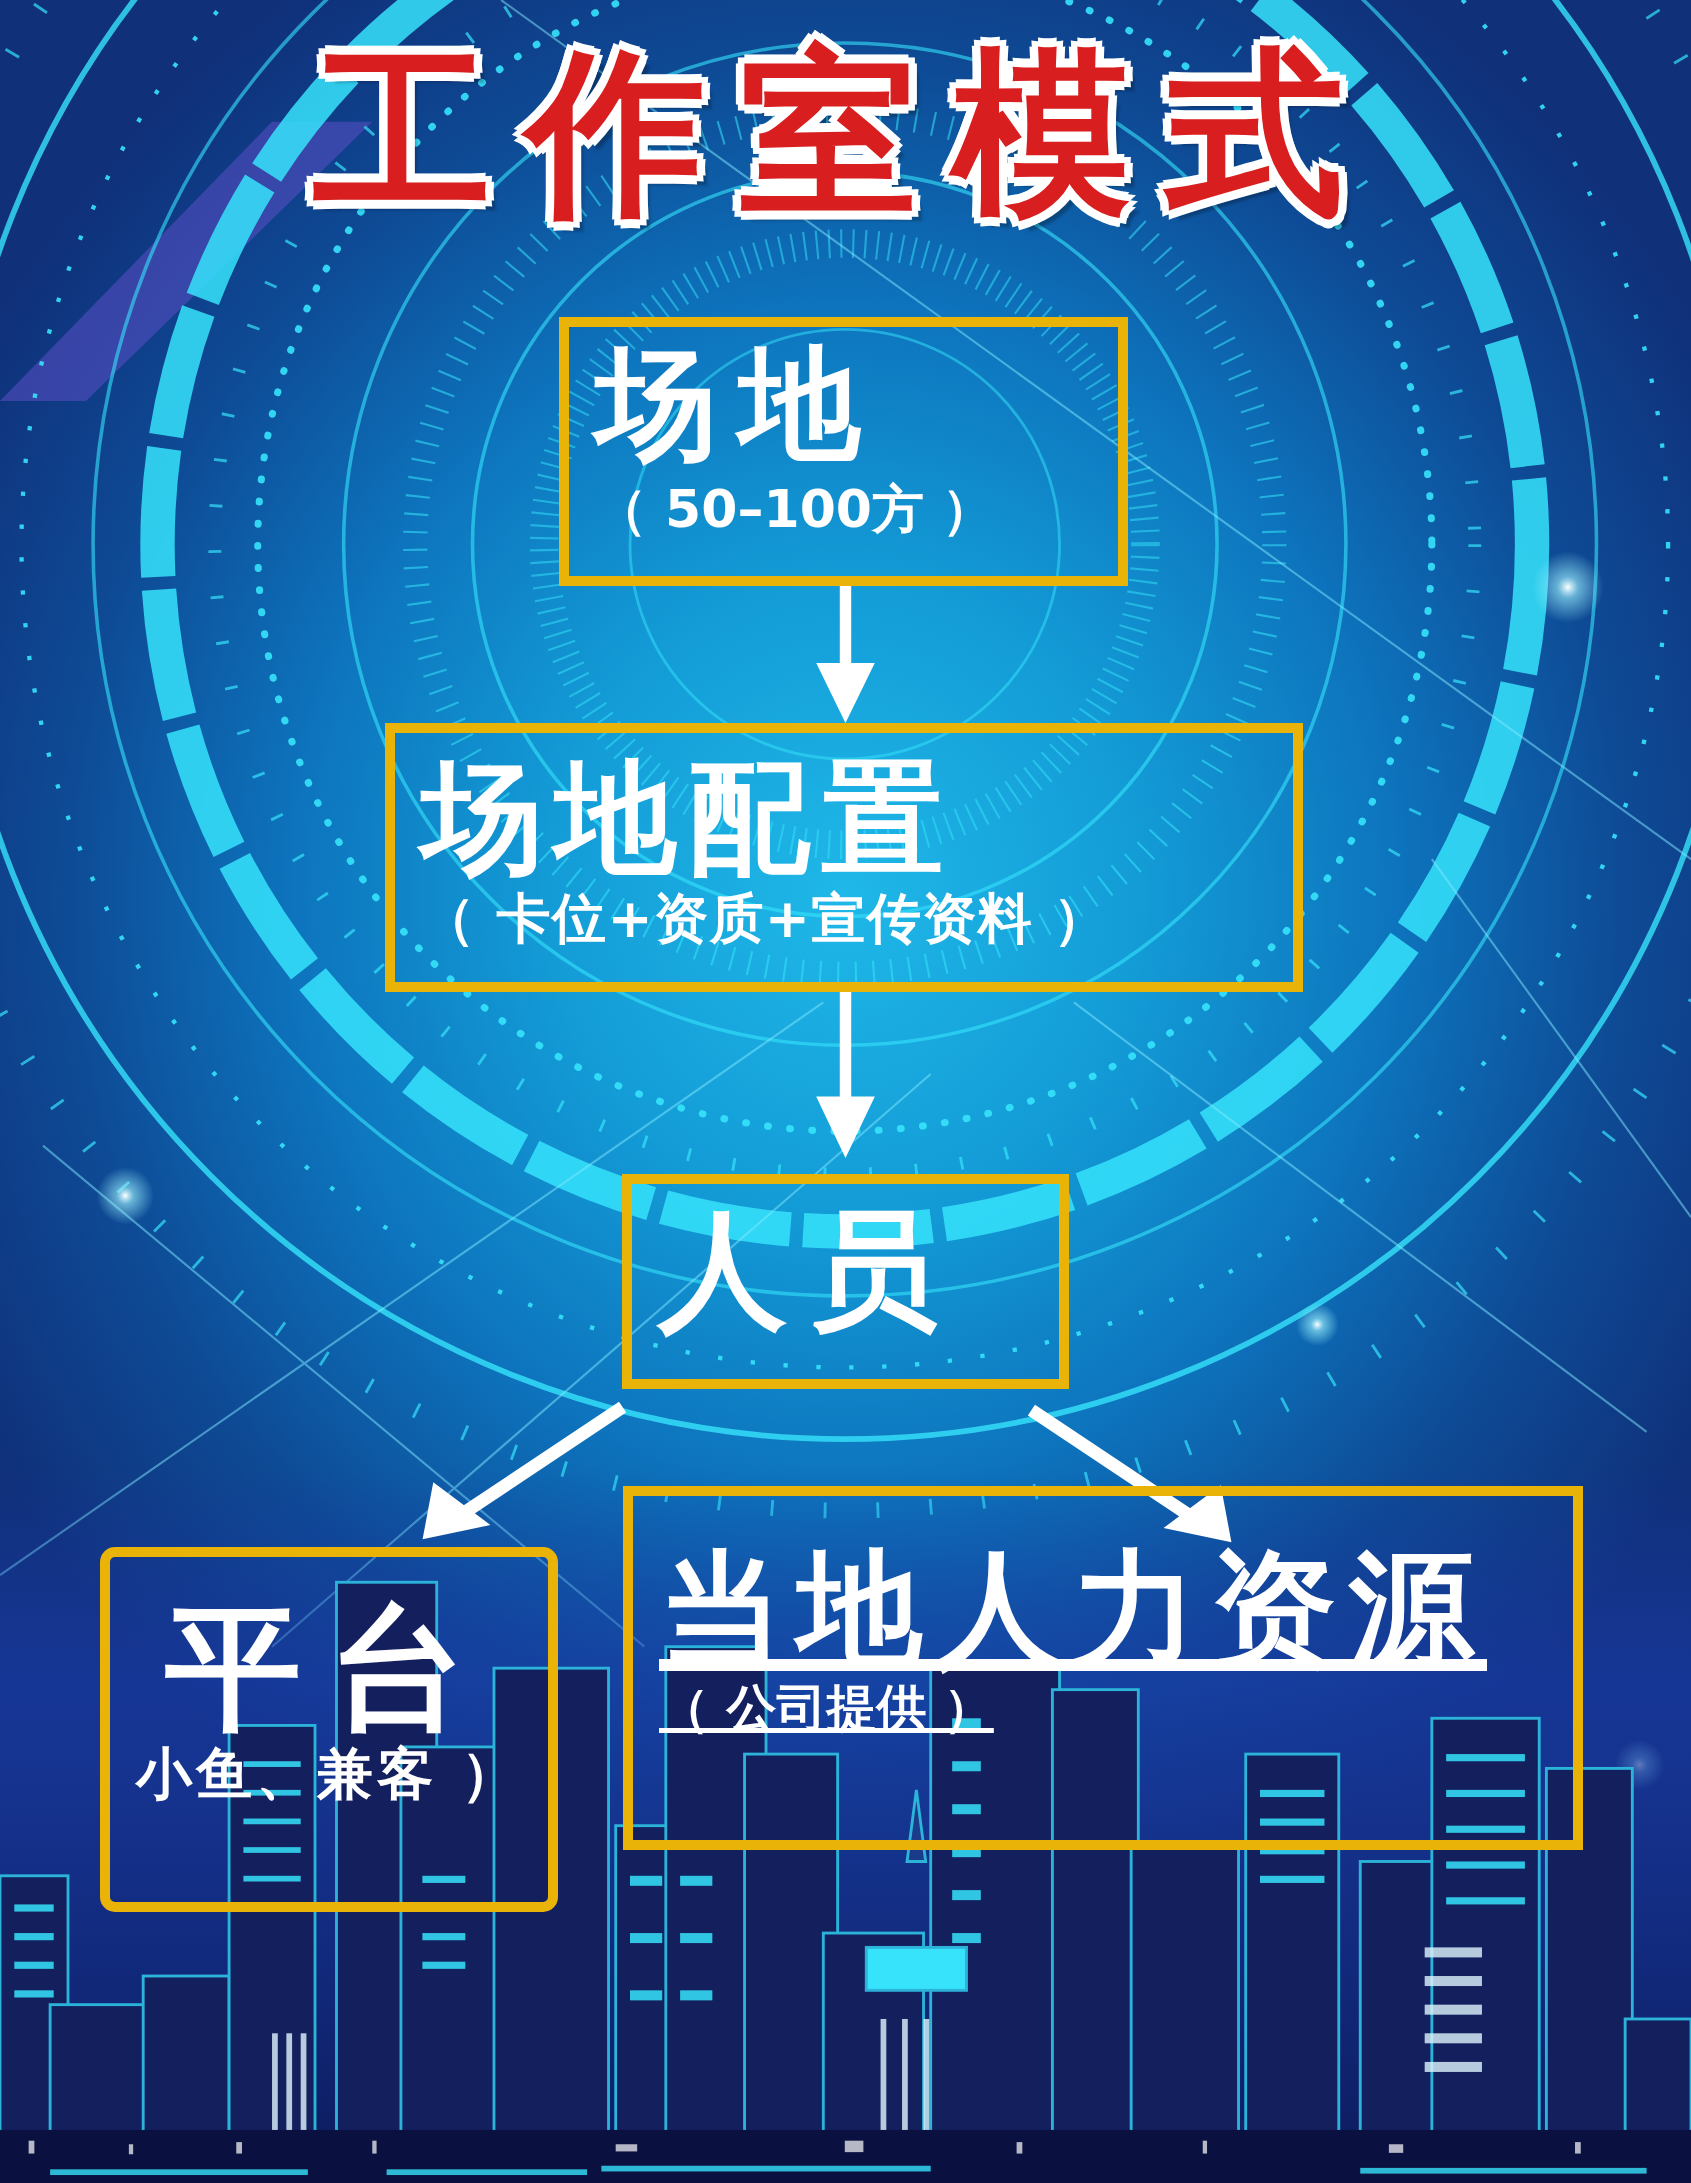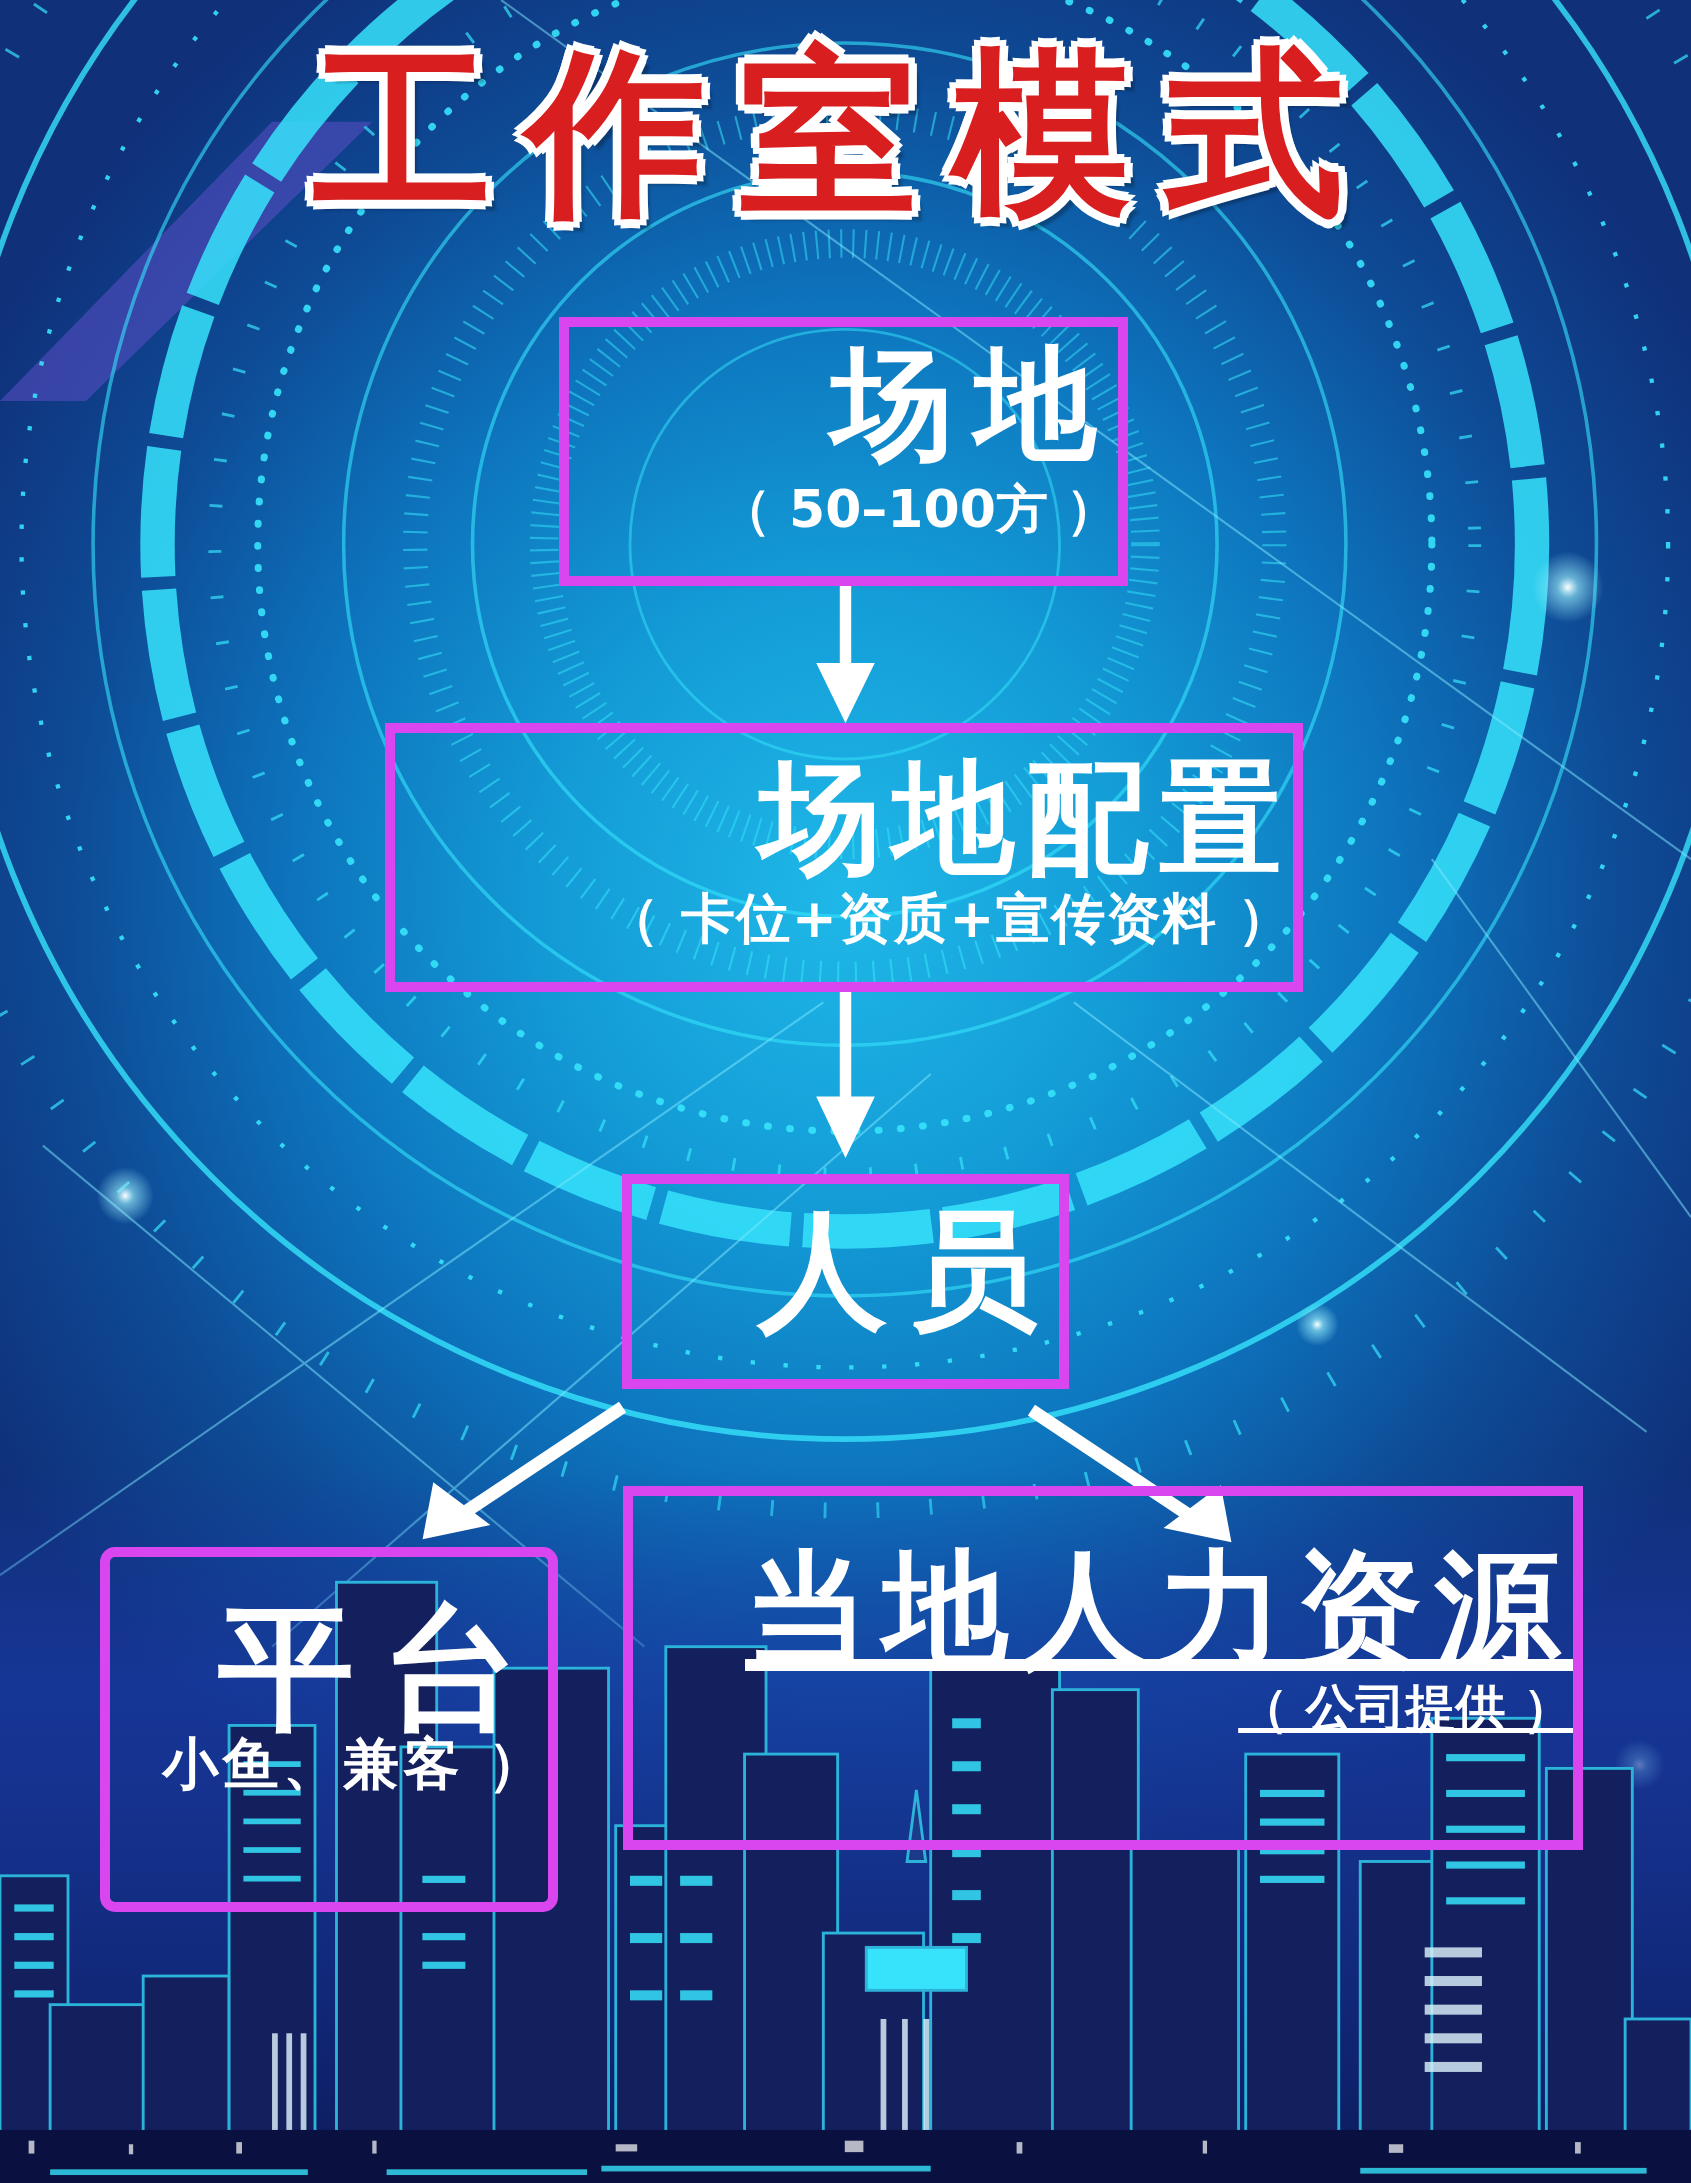--- a/index.html
+++ b/index.html
@@ -15,22 +15,22 @@
     font-size:179px; letter-spacing:34px; color:#d81e1e;
     -webkit-text-stroke:0; 
     text-shadow:
       0 0 0 #fff,
       8.6px 0 0 #fff, -8.6px 0 0 #fff, 0 8.6px 0 #fff, 0 -8.6px 0 #fff,
       6.4px 6.4px 0 #fff, -6.4px 6.4px 0 #fff, 6.4px -6.4px 0 #fff, -6.4px -6.4px 0 #fff,
       10px 10px 2.9px rgba(0,0,0,0.25);
     line-height:1;
   }
   .box {
-    position:absolute; border:10px solid #d946ef; box-sizing:border-box;
-    color:#fff; text-align:right; font-weight:bold;
+    position:absolute; border:10px solid #eab308; box-sizing:border-box;
+    color:#fff; text-align:left; font-weight:bold;padding-left:26px;
   }
   .box .main { display:block; line-height:1; }
   .box .sub  { display:block; line-height:1; }
   .arrow { position:absolute; }
 </style>
 </head>
 <body>
 
 <svg class="bg-svg" viewBox="0 0 2362 3049" xmlns="http://www.w3.org/2000/svg">
   <defs>
@@ -211,20 +211,20 @@
   <line x1="300" y1="10" x2="60" y2="170" stroke="#fff" stroke-width="18"></line>
   <polygon points="20,195 35,115 115,175" fill="#fff"></polygon>
 </svg>
 <svg class="arrow" style="left:1024px; top:1403px;" width="222" height="150" viewBox="0 0 310 210">
   <line x1="10" y1="10" x2="250" y2="170" stroke="#fff" stroke-width="18"></line>
   <polygon points="290,195 195,175 275,115" fill="#fff"></polygon>
 </svg>
 
 <div class="box" style="left:100px; top:1547px; width:458px; height:365px;border-radius:15px;">
   <span class="main" style="font-size:136px; letter-spacing:29px; margin-top:43px; margin-left:29px;">平台</span>
-  <span class="sub" style="font-size:56px; letter-spacing:4.3px;">小鱼、兼客 ）</span>
+  <span class="sub" style="font-size:56px; margin-top:10px; letter-spacing:4.3px;">小鱼、兼客 ）</span>
 </div>
 
 <div class="box" style="left:623px; top:1486px; width:960px; height:364px;text-decoration:underline;">
   <span class="main" style="font-size:125px; letter-spacing:13px; margin-top:50px;">当地人力资源</span>
   <span class="sub" style="font-size:50px; margin-top:11.5px;">（ 公司提供 ）</span>
 </div>
 
 
 </body></html>

